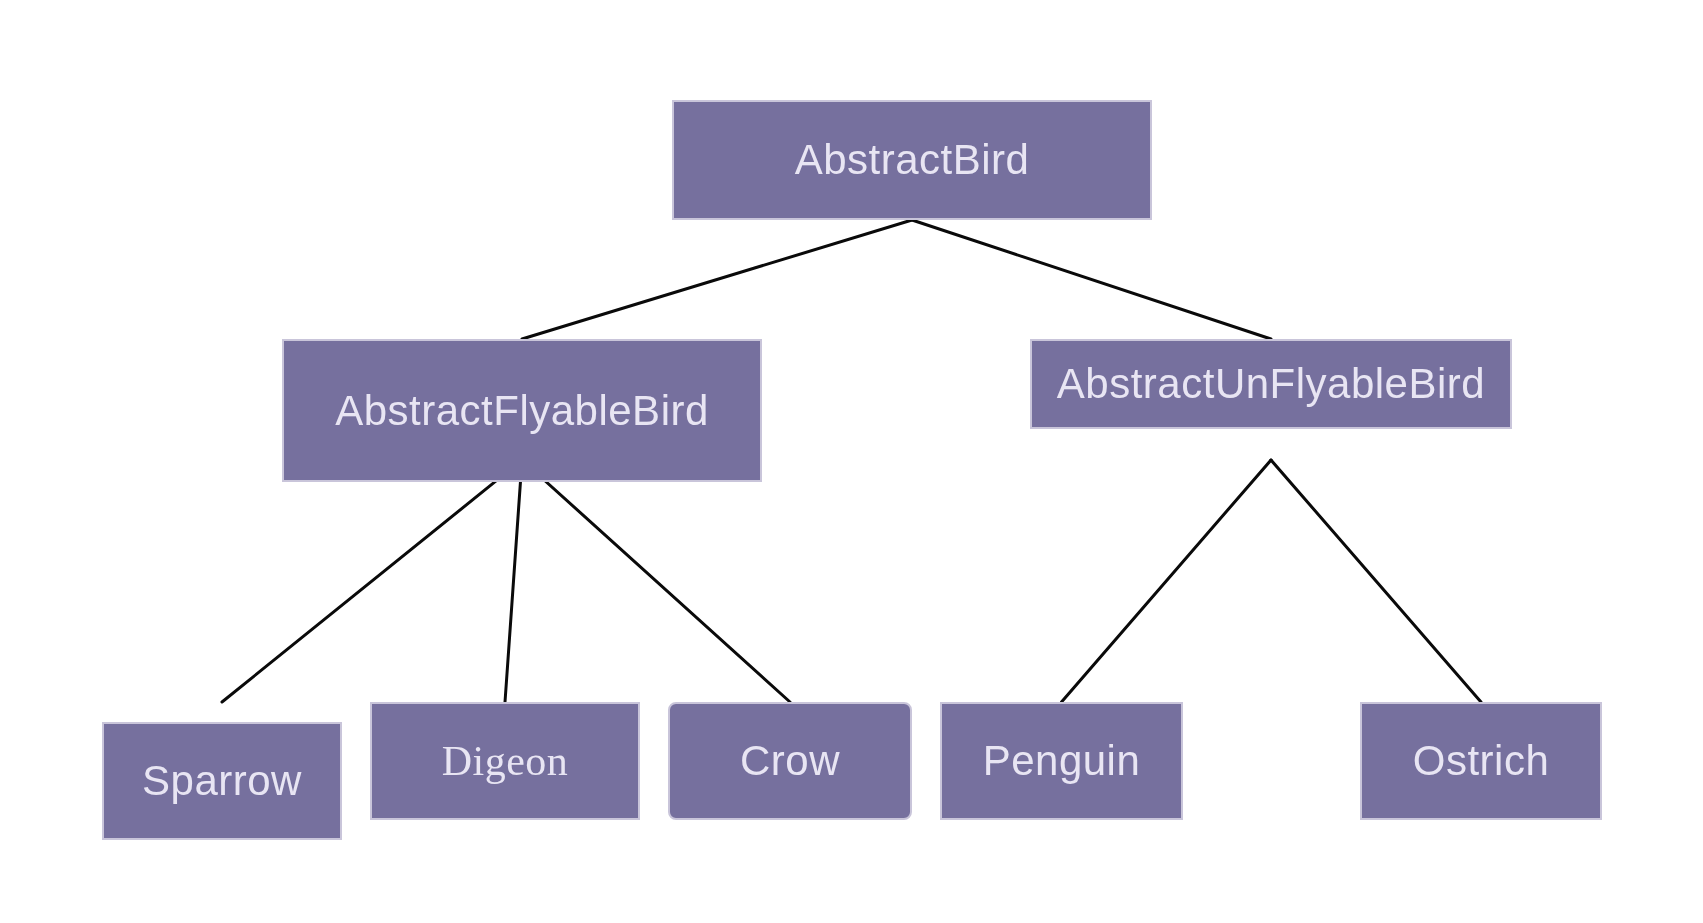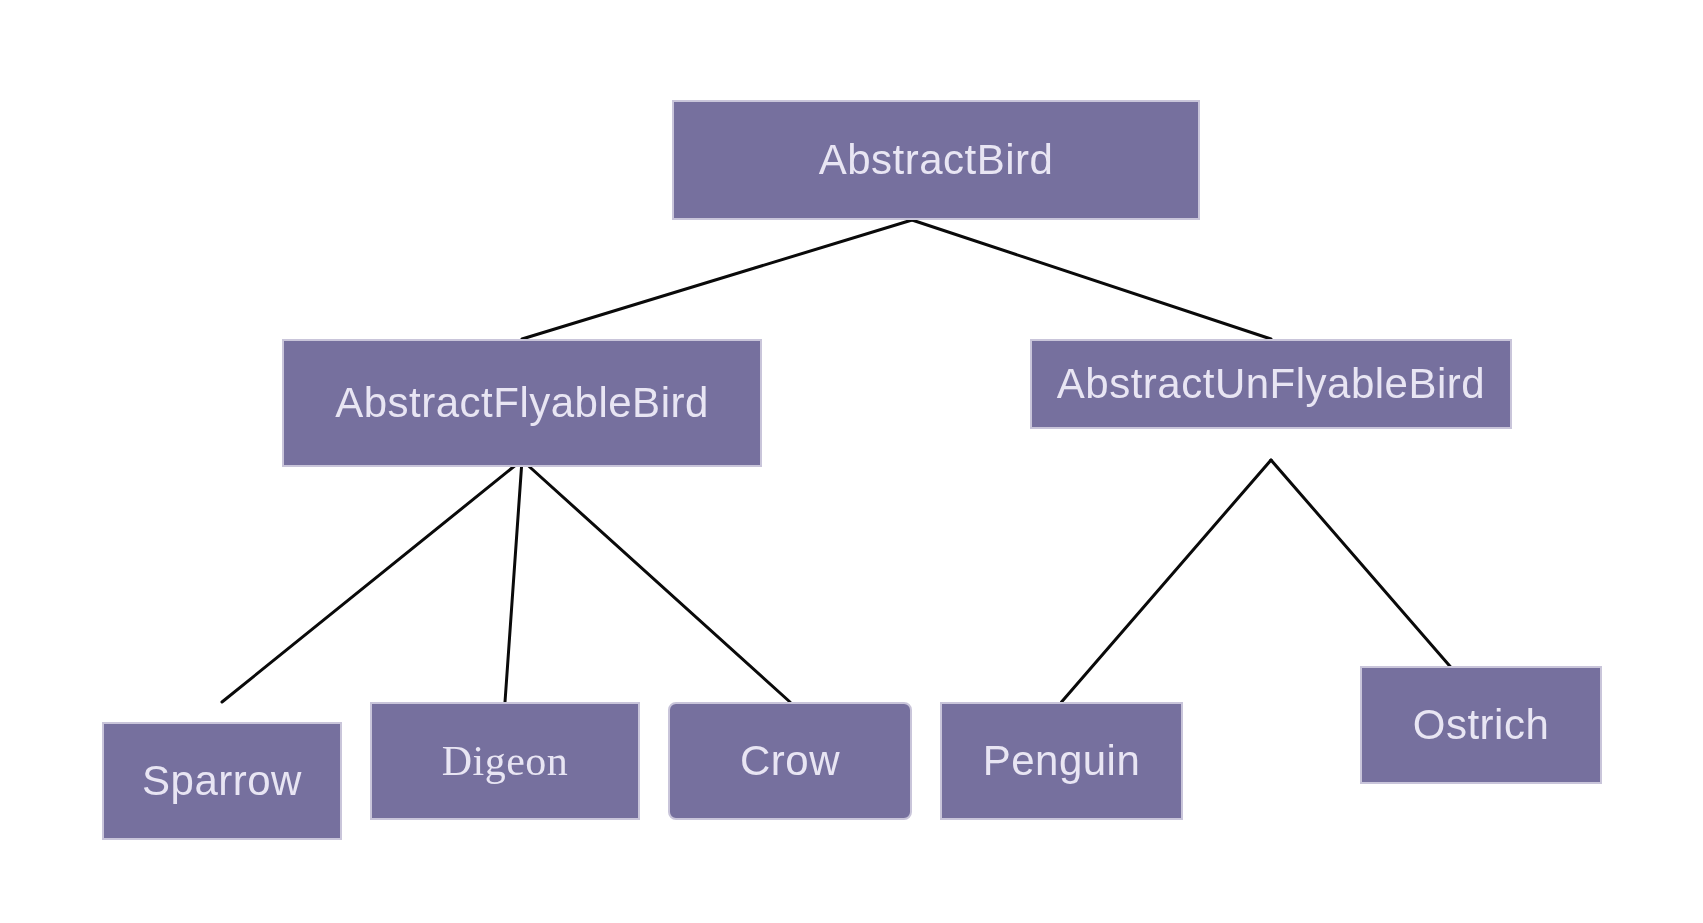--- a/index.html
+++ b/index.html
@@ -44,37 +44,37 @@
   <svg class="edge-layer" id="edge-layer" viewBox="0 0 1703 923">
       <line x1="912" y1="220" x2="522" y2="339" stroke="#0A0A0A" stroke-width="3" stroke-linecap="round"></line>
       <line x1="912" y1="220" x2="1271" y2="339" stroke="#0A0A0A" stroke-width="3" stroke-linecap="round"></line>
       <line x1="522" y1="460" x2="222" y2="702" stroke="#0A0A0A" stroke-width="3" stroke-linecap="round"></line>
       <line x1="522" y1="460" x2="505" y2="702" stroke="#0A0A0A" stroke-width="3" stroke-linecap="round"></line>
       <line x1="522" y1="460" x2="790" y2="702" stroke="#0A0A0A" stroke-width="3" stroke-linecap="round"></line>
       <line x1="1271" y1="460" x2="1061.5" y2="702" stroke="#0A0A0A" stroke-width="3" stroke-linecap="round"></line>
       <line x1="1271" y1="460" x2="1481" y2="702" stroke="#0A0A0A" stroke-width="3" stroke-linecap="round"></line>
     </svg>
 
-<div class="node" style="left: 672px; top: 100px; width: 528px; height: 120px;">
+<div class="node" style="left: 672px; top: 100px; width: 480px; height: 120px;">
       <span>AbstractBird</span>
     </div>
-    <div class="node" style="left: 282px; top: 339px; width: 480px; height: 128px;">
+    <div class="node" style="left: 282px; top: 339px; width: 480px; height: 143px;">
       <span>AbstractFlyableBird</span>
     </div>
     <div class="node" style="left: 1030px; top: 339px; width: 482px; height: 90px;">
       <span>AbstractUnFlyableBird</span>
     </div>
     <div class="node" style="left: 102px; top: 722px; width: 240px; height: 118px;">
       <span>Sparrow</span>
     </div>
     <div class="node" style="left: 370px; top: 702px; width: 270px; height: 118px; font-family: Liberation Serif, serif;">
       <span>Digeon</span>
     </div>
     <div class="node" style="left: 668px; top: 702px; width: 244px; height: 118px; border-radius: 8px;">
       <span>Crow</span>
     </div>
     <div class="node" style="left: 940px; top: 702px; width: 243px; height: 118px; text-align: center;">
       <span>Penguin</span>
     </div>
-    <div class="node" style="left: 1360px; top: 666px; width: 242px; height: 118px;">
+    <div class="node" style="left: 1360px; top: 702px; width: 242px; height: 118px;">
       <span>Ostrich</span>
     </div>
   </div>
 
 </body></html>

